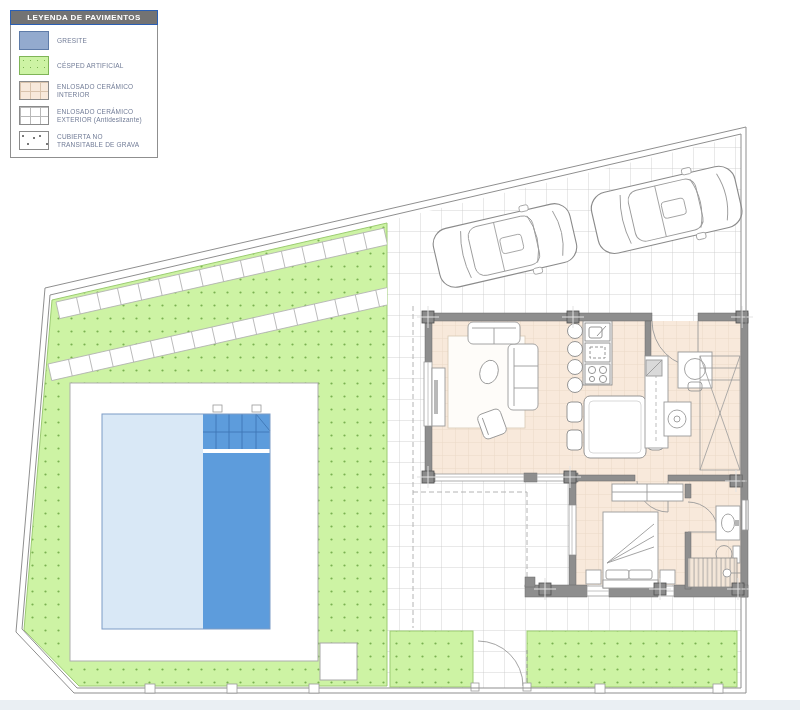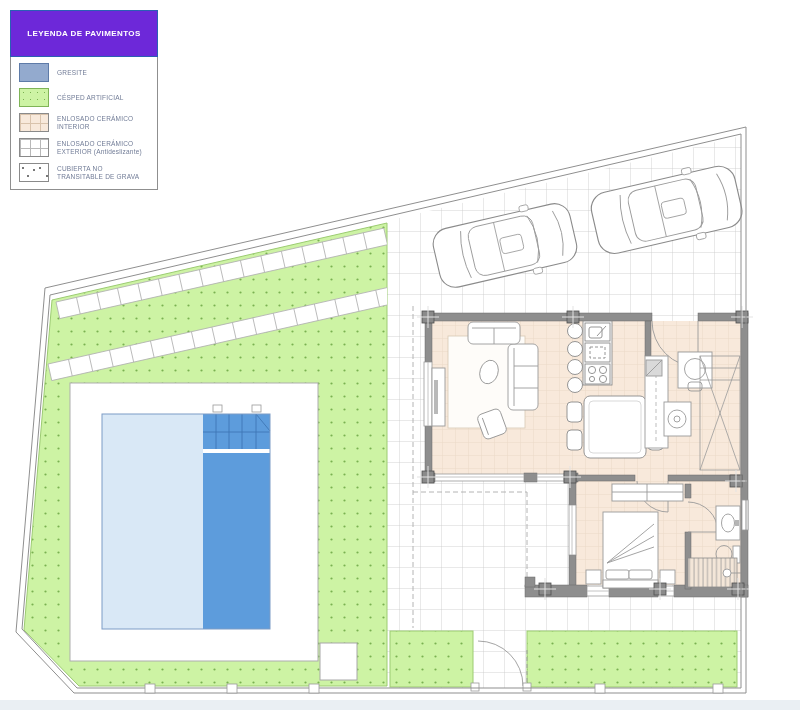--- a/index.html
+++ b/index.html
@@ -2,22 +2,22 @@
 <html><head>
 <meta charset="utf-8">
 <style>
   html,body{margin:0;padding:0;background:#fff;}
   .stage{position:relative;width:800px;height:710px;background:#ffffff;overflow:hidden;
          font-family:"Liberation Sans",sans-serif;}
   .plan-svg{position:absolute;left:0;top:0;}
 
   
   .legend{position:absolute;left:10px;top:10px;width:148px;z-index:5;background:#fff;}
-  .legend-header{background:#6d28d9;border:1px solid #2A5FB4;color:#fff;font-size:8px;
-                 font-weight:bold;text-align:center;padding:18px 0;letter-spacing:.4px;}
+  .legend-header{background:#737373;border:1px solid #2A5FB4;color:#fff;font-size:8px;
+                 font-weight:bold;text-align:center;padding:2px 0;letter-spacing:.4px;}
   .legend-body{border:1px solid #8f8f8f;border-top:none;background:#fff;padding:3px 0 4px 0;}
   .legend-row{display:flex;align-items:center;gap:8px;padding:3px 8px;}
   .swatch{width:30px;height:19px;flex:none;border:1px solid #8a8a8a;box-sizing:border-box;}
   .swatch-gresite{background:#93AACE;border-color:#5E7BA8;}
   .swatch-cesped{background-color:#CDF3A4;border-color:#7FB457;
     background-image:radial-gradient(circle,#79B150 14%,transparent 16%);background-size:7px 7px;}
   .swatch-cint{background-color:#F8E9DB;border-color:#8a8a8a;
     background-image:linear-gradient(#D9C3AC 1px,transparent 1px),
                      linear-gradient(90deg,#D9C3AC 1px,transparent 1px);
     background-size:10px 9px;}

